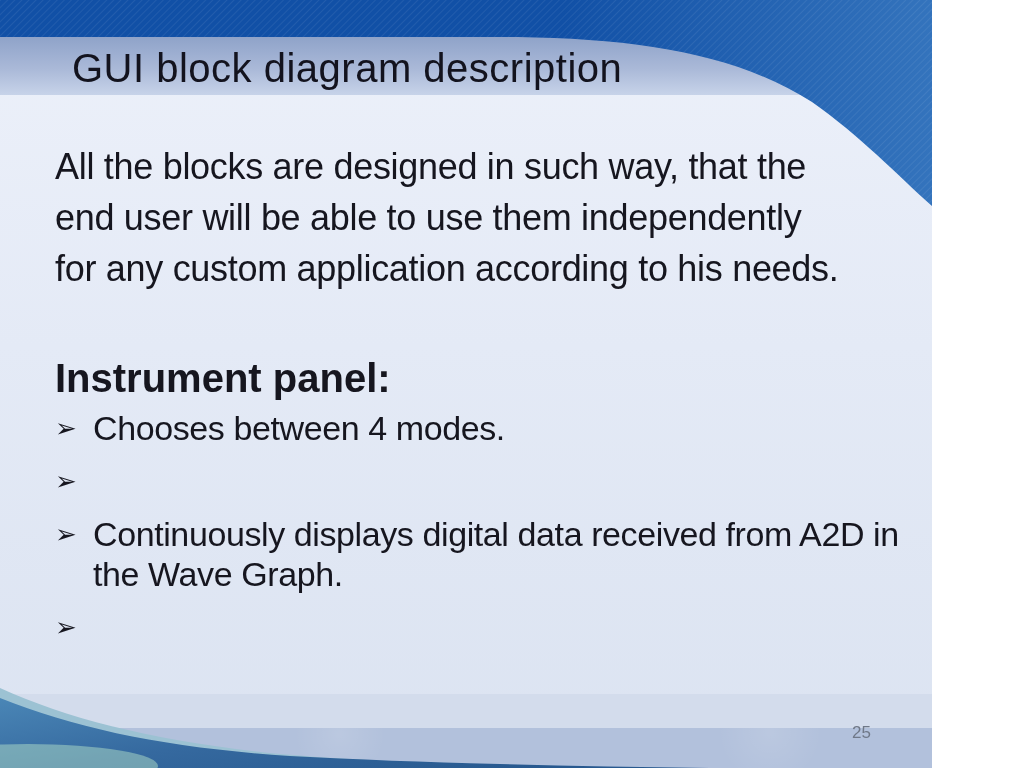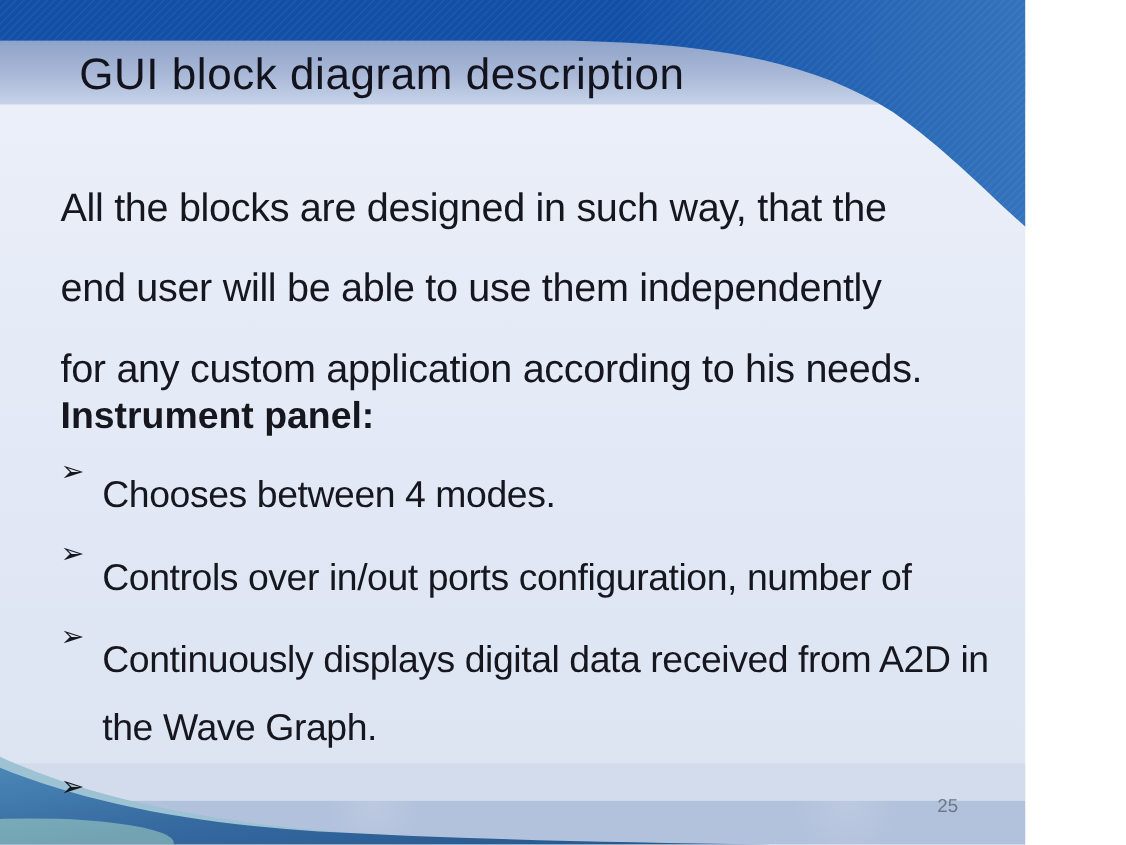--- a/index.html
+++ b/index.html
@@ -45,34 +45,34 @@
     font-size: 40px;
     line-height: 52px;
     font-weight: 400;
     letter-spacing: 0.5px;
     color: var(--title-text, #13131e);
     z-index: 3;
     white-space: nowrap;
   }
 
   
-  .content-line { white-space: nowrap; margin-top: 22px; }
+  .content-line { white-space: nowrap; }
   .paragraph {
     position: absolute;
     left: 55px; top: 141px;
     font-size: 36px;
     line-height: 51px;
     letter-spacing: -0.3px;
     color: var(--body-text, #16161f);
     z-index: 3;
   }
   .section-heading {
     position: absolute;
     left: 55px; top: 356px;
-    font-size: 34px;
+    font-size: 40px;
     line-height: 44px;
     font-weight: 700;
     color: var(--body-text, #16161f);
     z-index: 3;
     white-space: nowrap;
   }
   .bullets {
     position: absolute;
     left: 55px; top: 408px;
     z-index: 3;
@@ -164,21 +164,20 @@
     <div class="bullet">
       <span class="marker">➢</span>
       <div class="btext">
         <div class="content-line">Chooses between 4 modes.</div>
       </div>
     </div>
 
     <div class="bullet">
       <span class="marker">➢</span>
       <div class="btext">
-        <div class="content-line">Controls over in/out ports configuration, number of</div>
       </div>
     </div>
 
     <div class="bullet">
       <span class="marker">➢</span>
       <div class="btext">
         <div class="content-line">Continuously displays digital data received from A2D in</div>
         <div class="content-line">the Wave Graph.</div>
       </div>
     </div>

